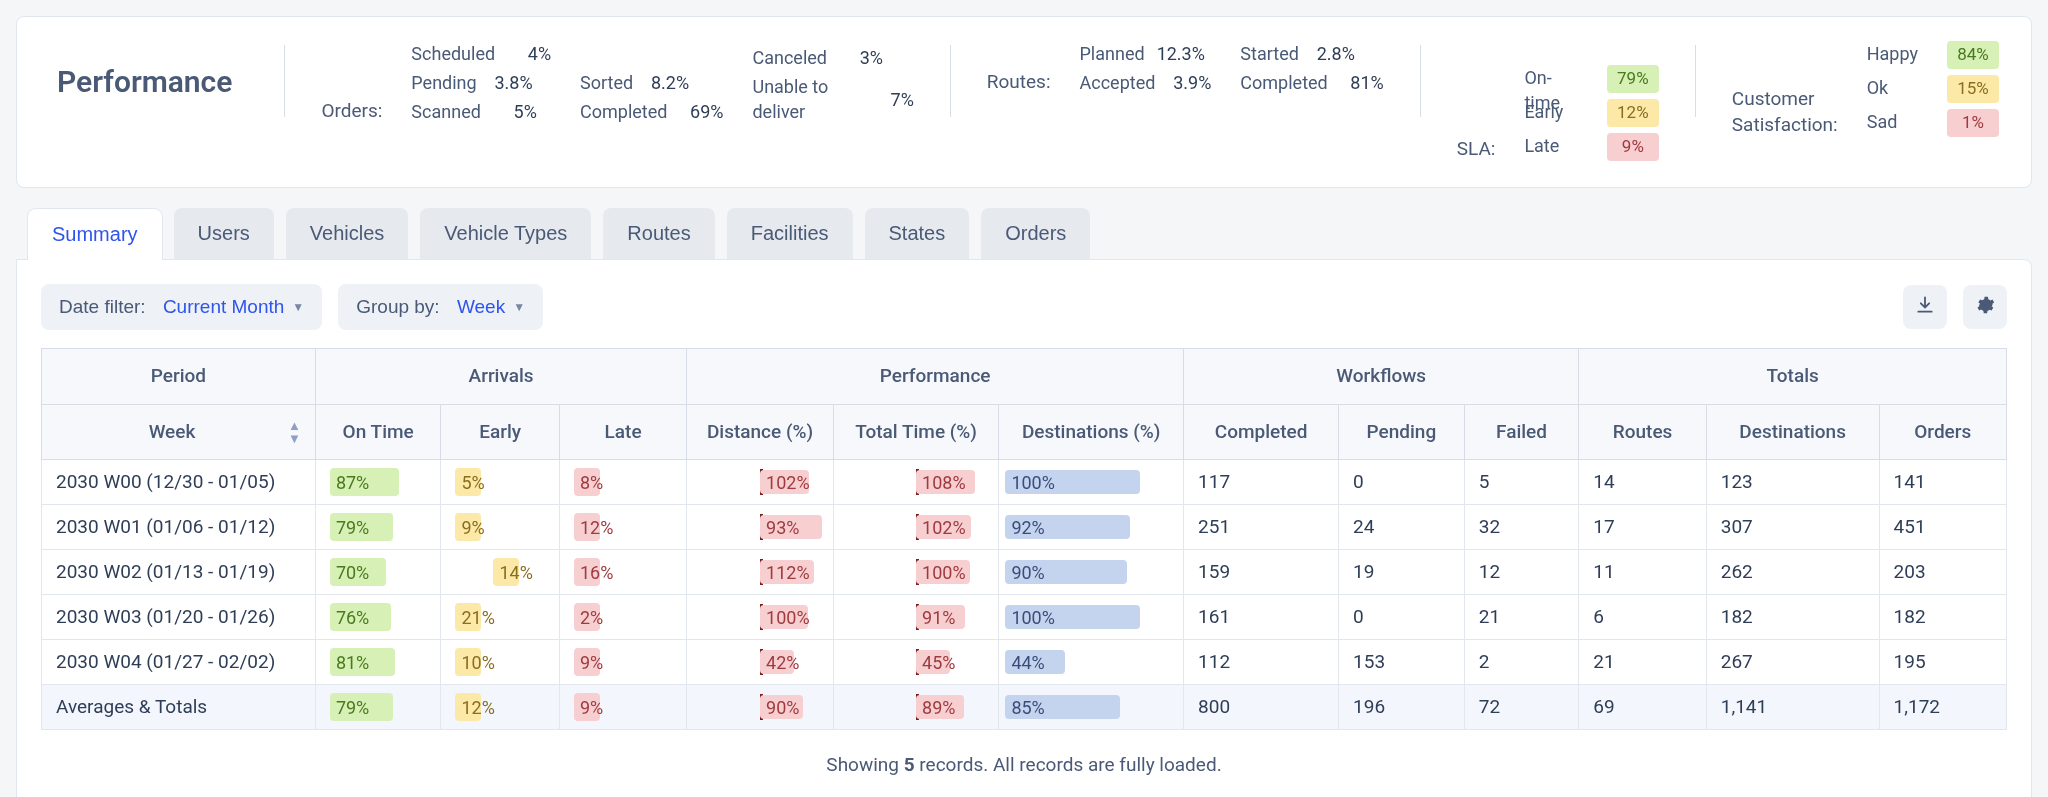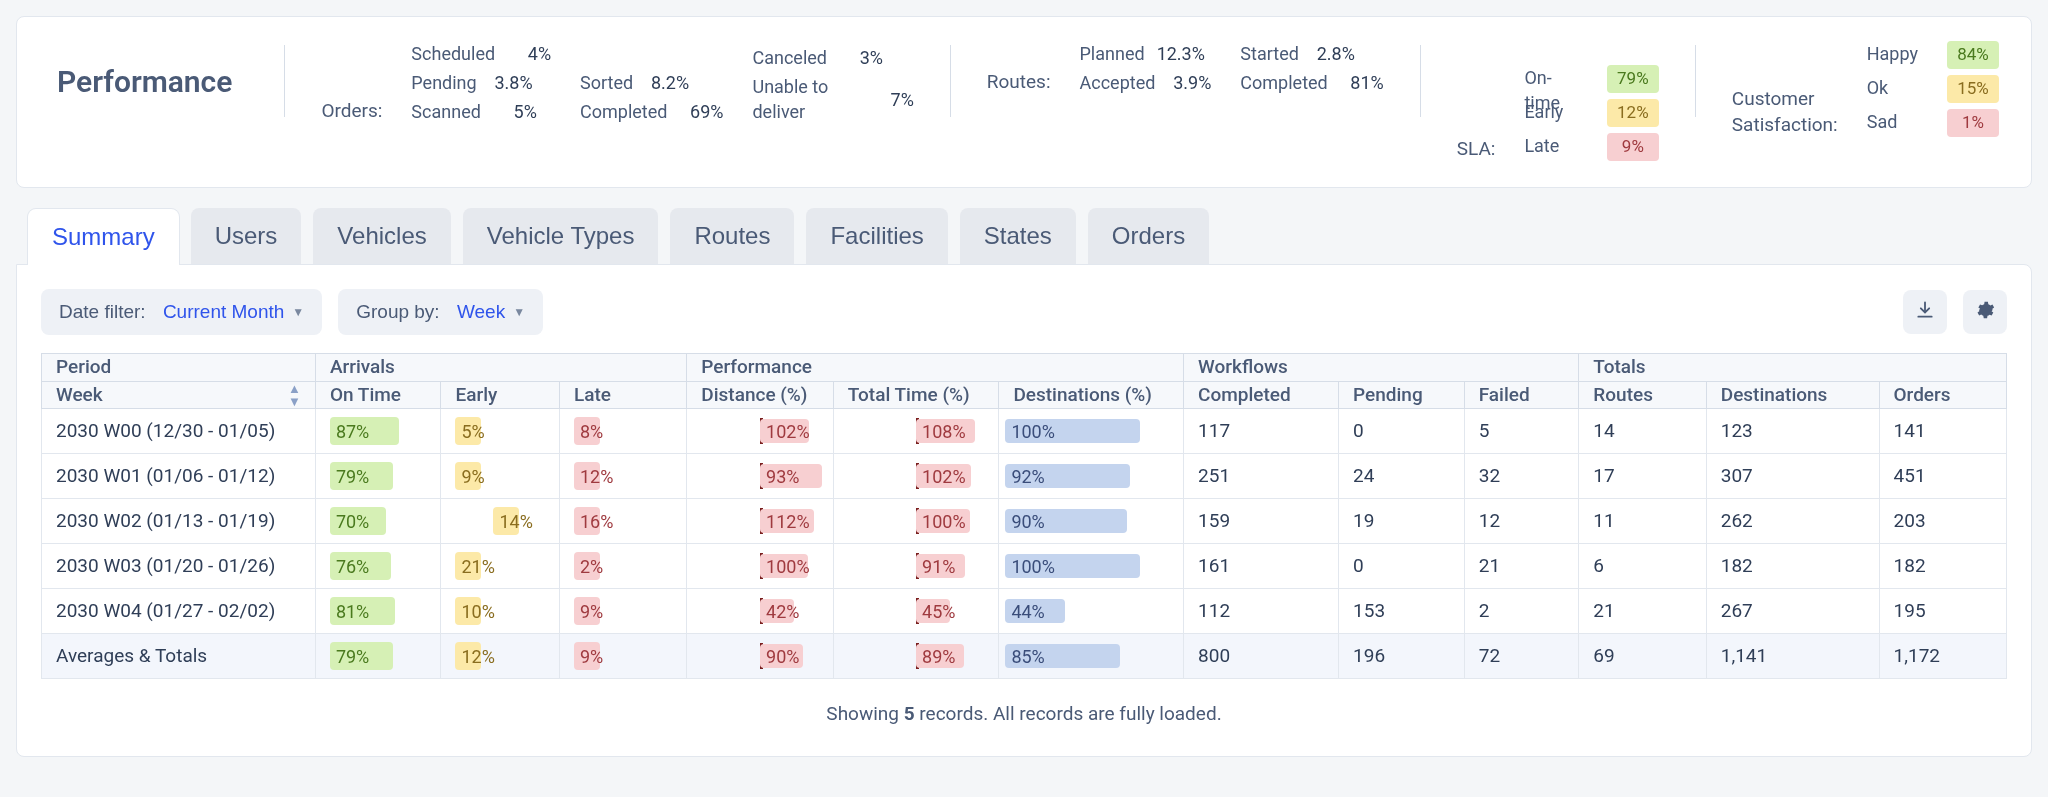--- a/index.html
+++ b/index.html
@@ -52,21 +52,21 @@
   .bg-green{background:var(--green-bg);color:var(--green-text);}
   .bg-yellow{background:var(--yellow-bg);color:var(--yellow-text);}
   .bg-red{background:var(--red-bg);color:var(--red-text);}
   
   .tabs{display:flex;gap:12px;margin-top:20px;padding-left:12px;}
   .tab{
     background:var(--tab-off);
     color:var(--text-soft);
     padding:14px 24px;
     border-radius:8px 8px 0 0;
-    font-size:24px;
+    font-size:20px;
     cursor:pointer;
     border:none;
   }
   .tab.active{
     background:var(--panel);
     color:var(--accent);
     box-shadow:0 -1px 0 var(--border),-1px 0 0 var(--border),1px 0 0 var(--border);
     position:relative;
     top:1px;
   }
@@ -82,23 +82,23 @@
   .caret{font-size:12px;color:var(--muted);margin-left:2px;}
   .spacer{flex:1;}
   .icon-btn{
     width:44px;height:44px;display:inline-flex;align-items:center;justify-content:center;
     background:#eef1f6;border:none;border-radius:8px;color:var(--text-soft);cursor:pointer;
     font-size:20px;
   }
   
   table{width:100%;border-collapse:collapse;}
   thead th{
-    text-align:left;font-weight:500;color:var(--text-soft);
+    text-align:center;font-weight:500;color:var(--text-soft);
     background:#f6f8fb;border:1px solid var(--border-dark);
-    padding:0 14px;font-size:19px;
+    padding:14px 14px;font-size:19px;
   }
   tbody td{
     border:1px solid var(--border);
     padding:8px 14px;font-size:19px;color:var(--text);
     vertical-align:middle;
   }
   tbody tr.totals td{background:#f3f6fc;}
   .sort-handle{float:right;color:#8aa0c7;font-size:13px;line-height:1;}
   
   .pill{

